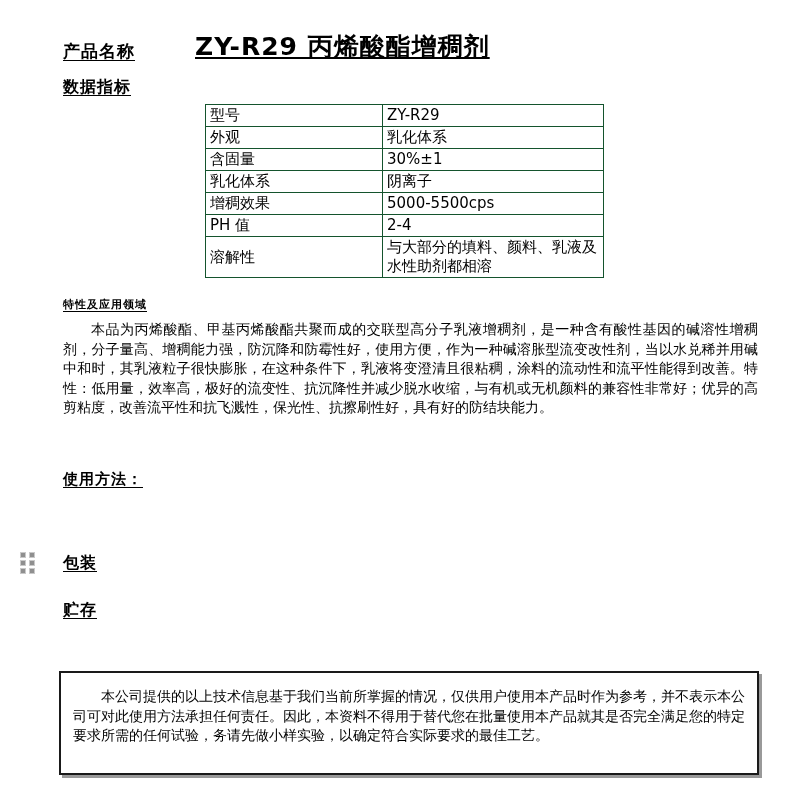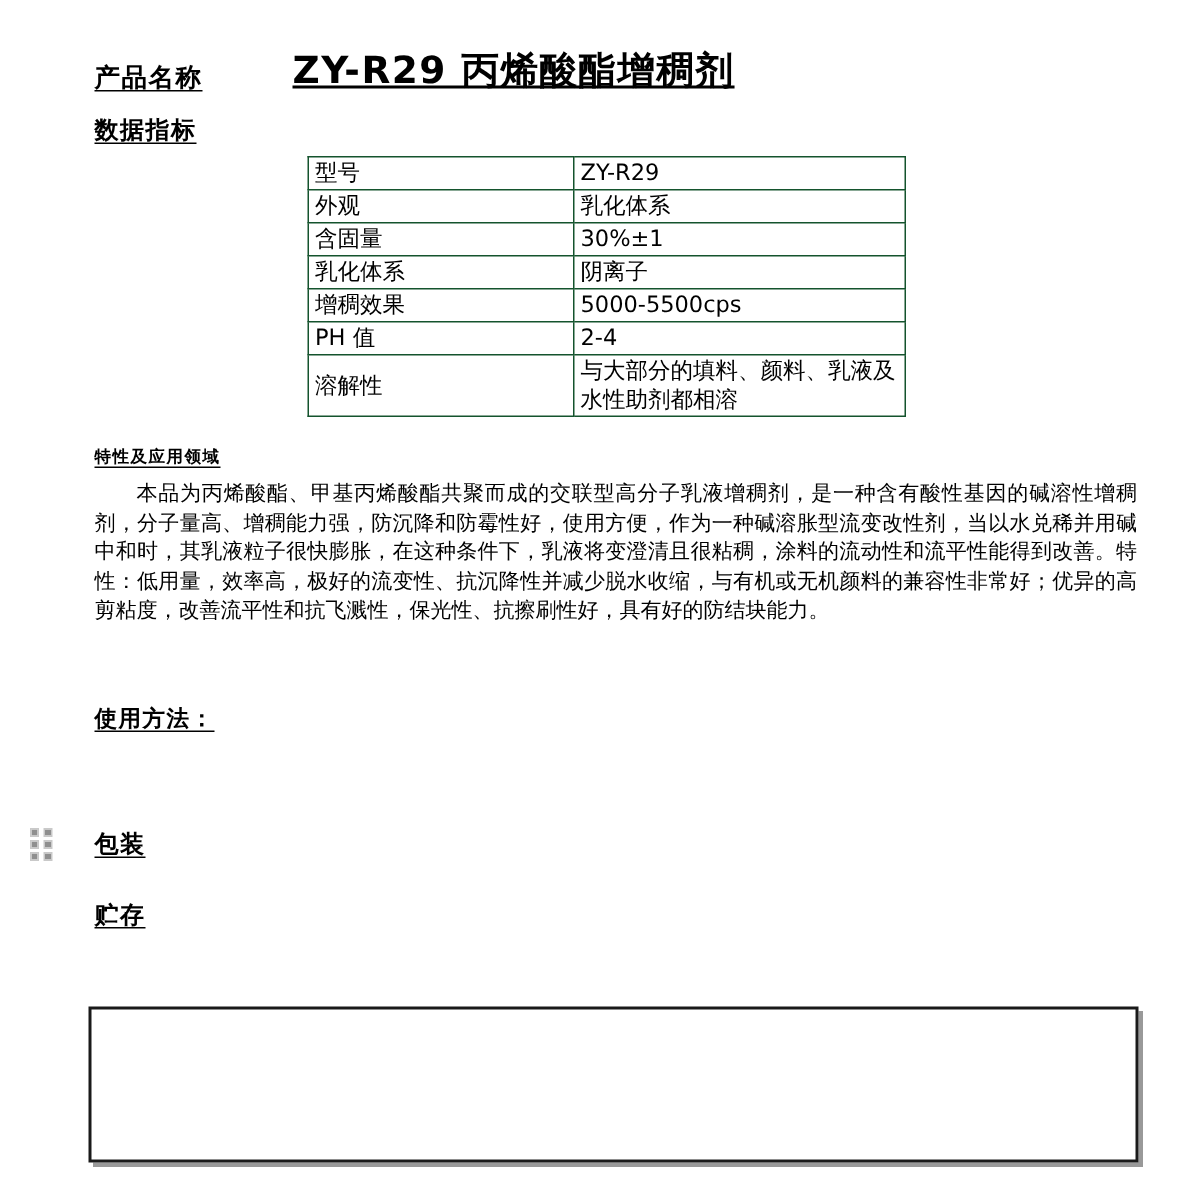--- a/index.html
+++ b/index.html
@@ -139,15 +139,18 @@
       <span></span>
       <span></span>
   </div>
 
   <div class="sec-heading u pack-head">包装</div>
 
   <div class="sec-heading u store-head">贮存</div>
   <div class="store-text">常温 25℃以下密闭避光保存。</div>
 
   <div class="notice-box">
+    <div class="notice-body">
+      <p>本公司提供的以上技术信息基于我们当前所掌握的情况，仅供用户使用本产品时作为参考，并不表示本公司可对此使用方法承担任何责任。因此，本资料不得用于替代您在批量使用本产品就其是否完全满足您的特定要求所需的任何试验，务请先做小样实验，以确定符合实际要求的最佳工艺。</p>
+    </div>
   </div>
 
 </div>
 
 </body></html>

